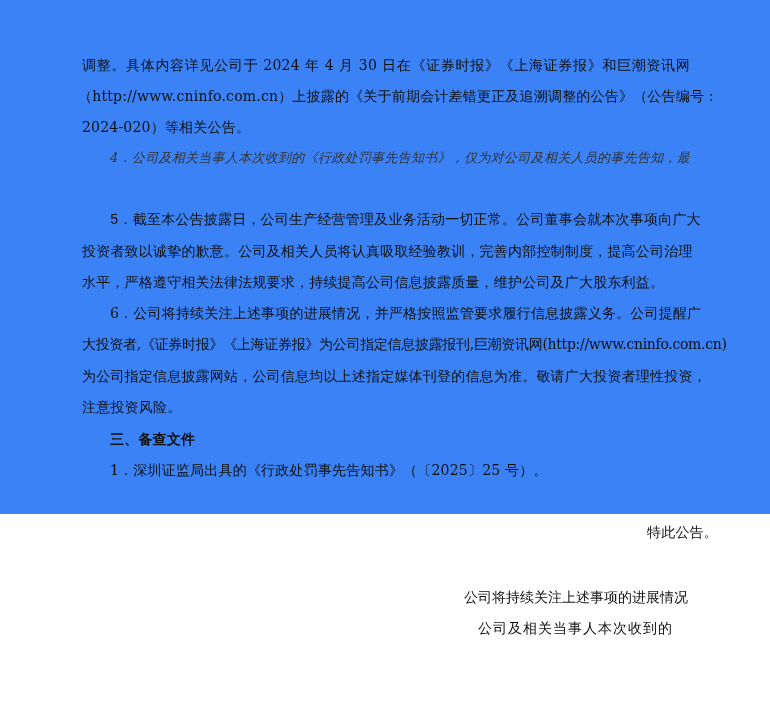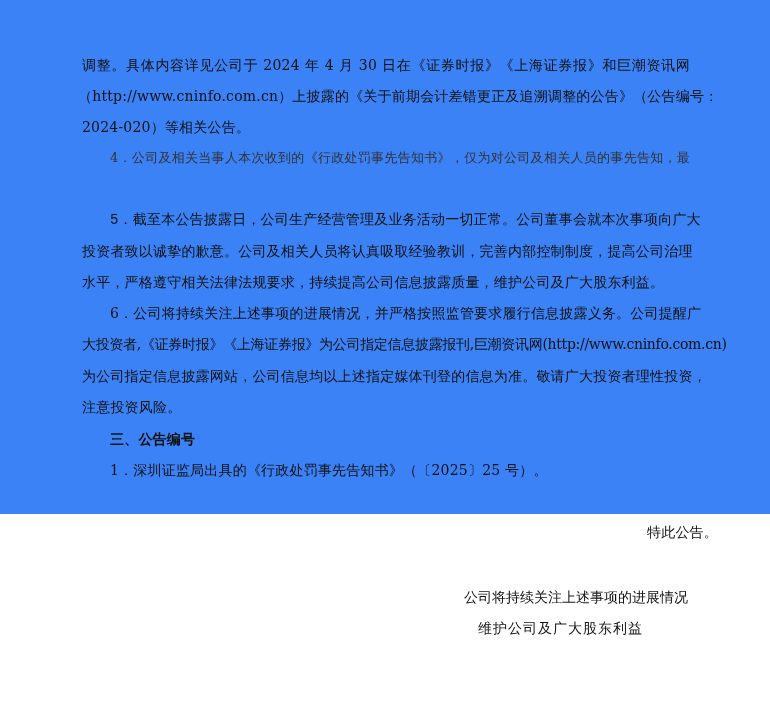--- a/index.html
+++ b/index.html
@@ -22,32 +22,32 @@
   </style>
 </head>
 <body>
 
 <div class="page">
 
   <div class="line justify" style="top:56px;">调整。具体内容详见公司于 2024 年 4 月 30 日在《证券时报》《上海证券报》和巨潮资讯网</div>
   <div class="line justify" style="top:87px; left:78px; width:612px;">（http://www.cninfo.com.cn）上披露的《关于前期会计差错更正及追溯调整的公告》（公告编号：</div>
   <div class="line" style="top:118px;">2024-020）等相关公告。</div>
 
-  <div class="line justify indent light" style="top:149px; font-size:13px;">4．公司及相关当事人本次收到的《行政处罚事先告知书》，仅为对公司及相关人员的事先告知，最</div>
+  <div class="line justify indent light" style="top:149px; font-size:13px;font-style:italic;">4．公司及相关当事人本次收到的《行政处罚事先告知书》，仅为对公司及相关人员的事先告知，最</div>
 
   <div class="line justify indent" style="top:211px;font-family:Liberation Mono, monospace;">5．截至本公告披露日，公司生产经营管理及业务活动一切正常。公司董事会就本次事项向广大</div>
   <div class="line justify" style="top:242px;">投资者致以诚挚的歉意。公司及相关人员将认真吸取经验教训，完善内部控制制度，提高公司治理</div>
   <div class="line" style="top:273px;">水平，严格遵守相关法律法规要求，持续提高公司信息披露质量，维护公司及广大股东利益。</div>
 
   <div class="line justify indent" style="top:304px;">6．公司将持续关注上述事项的进展情况，并严格按照监管要求履行信息披露义务。公司提醒广</div>
   <div class="line justify" style="top:335px; letter-spacing:-0.3px;">大投资者,《证券时报》《上海证券报》为公司指定信息披露报刊,巨潮资讯网(http://www.cninfo.com.cn)</div>
   <div class="line justify" style="top:367px;">为公司指定信息披露网站，公司信息均以上述指定媒体刊登的信息为准。敬请广大投资者理性投资，</div>
   <div class="line" style="top:398px;">注意投资风险。</div>
 
-  <div class="line heading" style="top:430px;">三、公告编号</div>
+  <div class="line heading" style="top:430px;">三、备查文件</div>
   <div class="line" style="top:461px; left:110px;">1．深圳证监局出具的《行政处罚事先告知书》（〔2025〕25 号）。</div>
 
   <div class="line" style="top:523px; left:110px;text-align:right;">特此公告。</div>
 
   <div class="sig" style="top:588px; left:464px;">公司将持续关注上述事项的进展情况</div>
-  <div class="sig" style="top:619px; left:478px; letter-spacing:1px;">维护公司及广大股东利益</div>
+  <div class="sig" style="top:619px; left:478px; letter-spacing:1px;">公司及相关当事人本次收到的</div>
 
 </div>
 
 </body></html>

